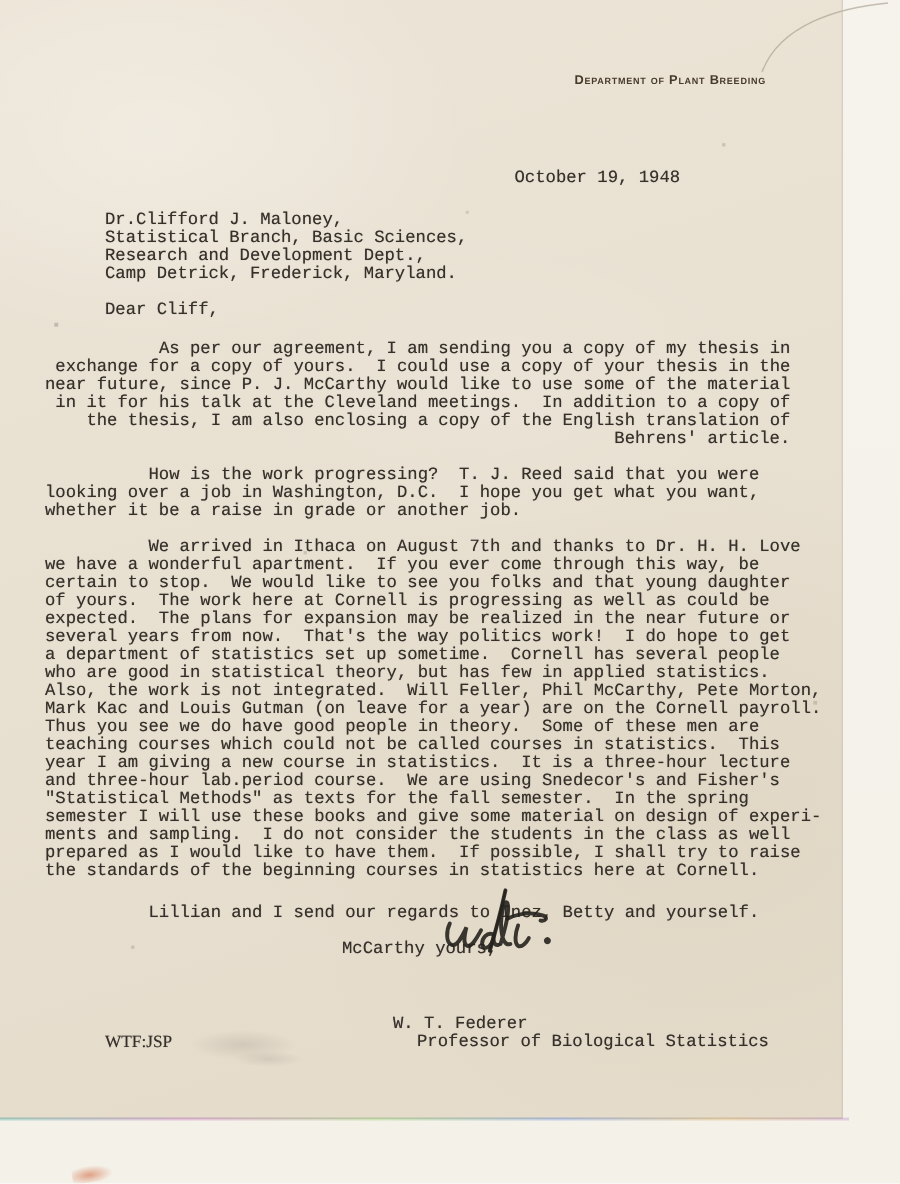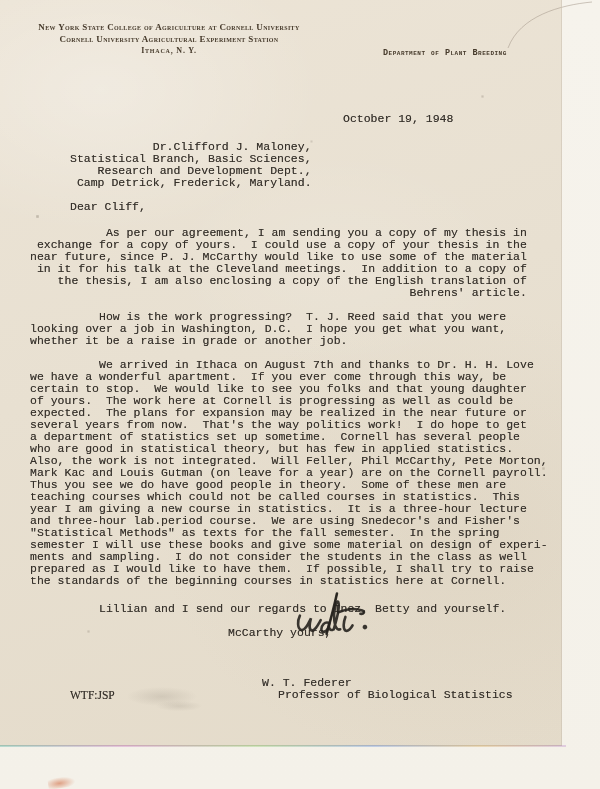--- a/index.html
+++ b/index.html
@@ -20,29 +20,29 @@
   .lh-left{
     position:absolute;left:26px;top:22px;width:286px;text-align:center;
     font-family:"Liberation Serif",serif;font-variant:small-caps;font-weight:bold;
     color:#463a2b;
   }
   .lh-line1{font-size:9px;letter-spacing:.35px;line-height:11.5px;white-space:nowrap;}
   .lh-line2{font-size:9px;letter-spacing:.35px;line-height:11.5px;white-space:nowrap;}
   .lh-city{font-size:8px;letter-spacing:.8px;line-height:11px;}
   .lh-dept{
     position:absolute;left:383px;top:48px;
-    font-family:Liberation Mono, monospace;font-variant:small-caps;font-weight:bold;
+    font-family:Liberation Sans, sans-serif;font-variant:small-caps;font-weight:bold;
     font-size:8.5px;letter-spacing:.5px;color:#463a2b;white-space:nowrap;
   }
   .type{
     position:absolute;color:#35302a;font-size:11.5px;line-height:12px;
     white-space:pre;text-shadow:0 0 .5px rgba(53,48,42,.55);margin-top:37px;
   }
   .date{left:343px;top:76px;}
-  .recipient{left:70px;top:104px;text-align:right;}
+  .recipient{left:70px;top:104px;}
   .salutation{left:70px;top:164px;}
   .p1{left:30px;top:190px;text-align:right;}
   .p2{left:30px;top:274px;}
   .p3{left:30px;top:322px;}
   .p4{left:30px;top:566px;}
   .valediction{left:228px;top:590px;}
   .signer-name{left:262px;top:640px;}
   .signer-title{left:278px;top:652px;}
   .initials{left:70px;top:652px;font-family:Liberation Serif, serif;}
   .signature{position:absolute;left:296px;top:592px;width:78px;height:46px;}
@@ -80,25 +80,20 @@
     position:absolute;left:48px;top:777px;width:27px;height:11px;
     transform:rotate(-8deg);
     background:radial-gradient(ellipse at 42% 55%,rgba(208,108,66,.6),rgba(208,108,66,0) 72%);
   }
 </style>
 </head>
 <body>
 
 <div class="paper">
 
-  <div class="lh-left">
-    <div class="lh-line1">New York State College of Agriculture at Cornell University</div>
-    <div class="lh-line2">Cornell University Agricultural Experiment Station</div>
-    <div class="lh-city">Ithaca, N. Y.</div>
-  </div>
   <div class="lh-dept">Department of Plant Breeding</div>
 
   <div class="type date">October 19, 1948</div>
 
   <div class="type recipient"><span>Dr.Clifford J. Maloney,</span>
 <span>Statistical Branch, Basic Sciences,</span>
 <span>Research and Development Dept.,</span>
 <span>Camp Detrick, Frederick, Maryland.</span></div>
 
   <div class="type salutation">Dear Cliff,</div>

